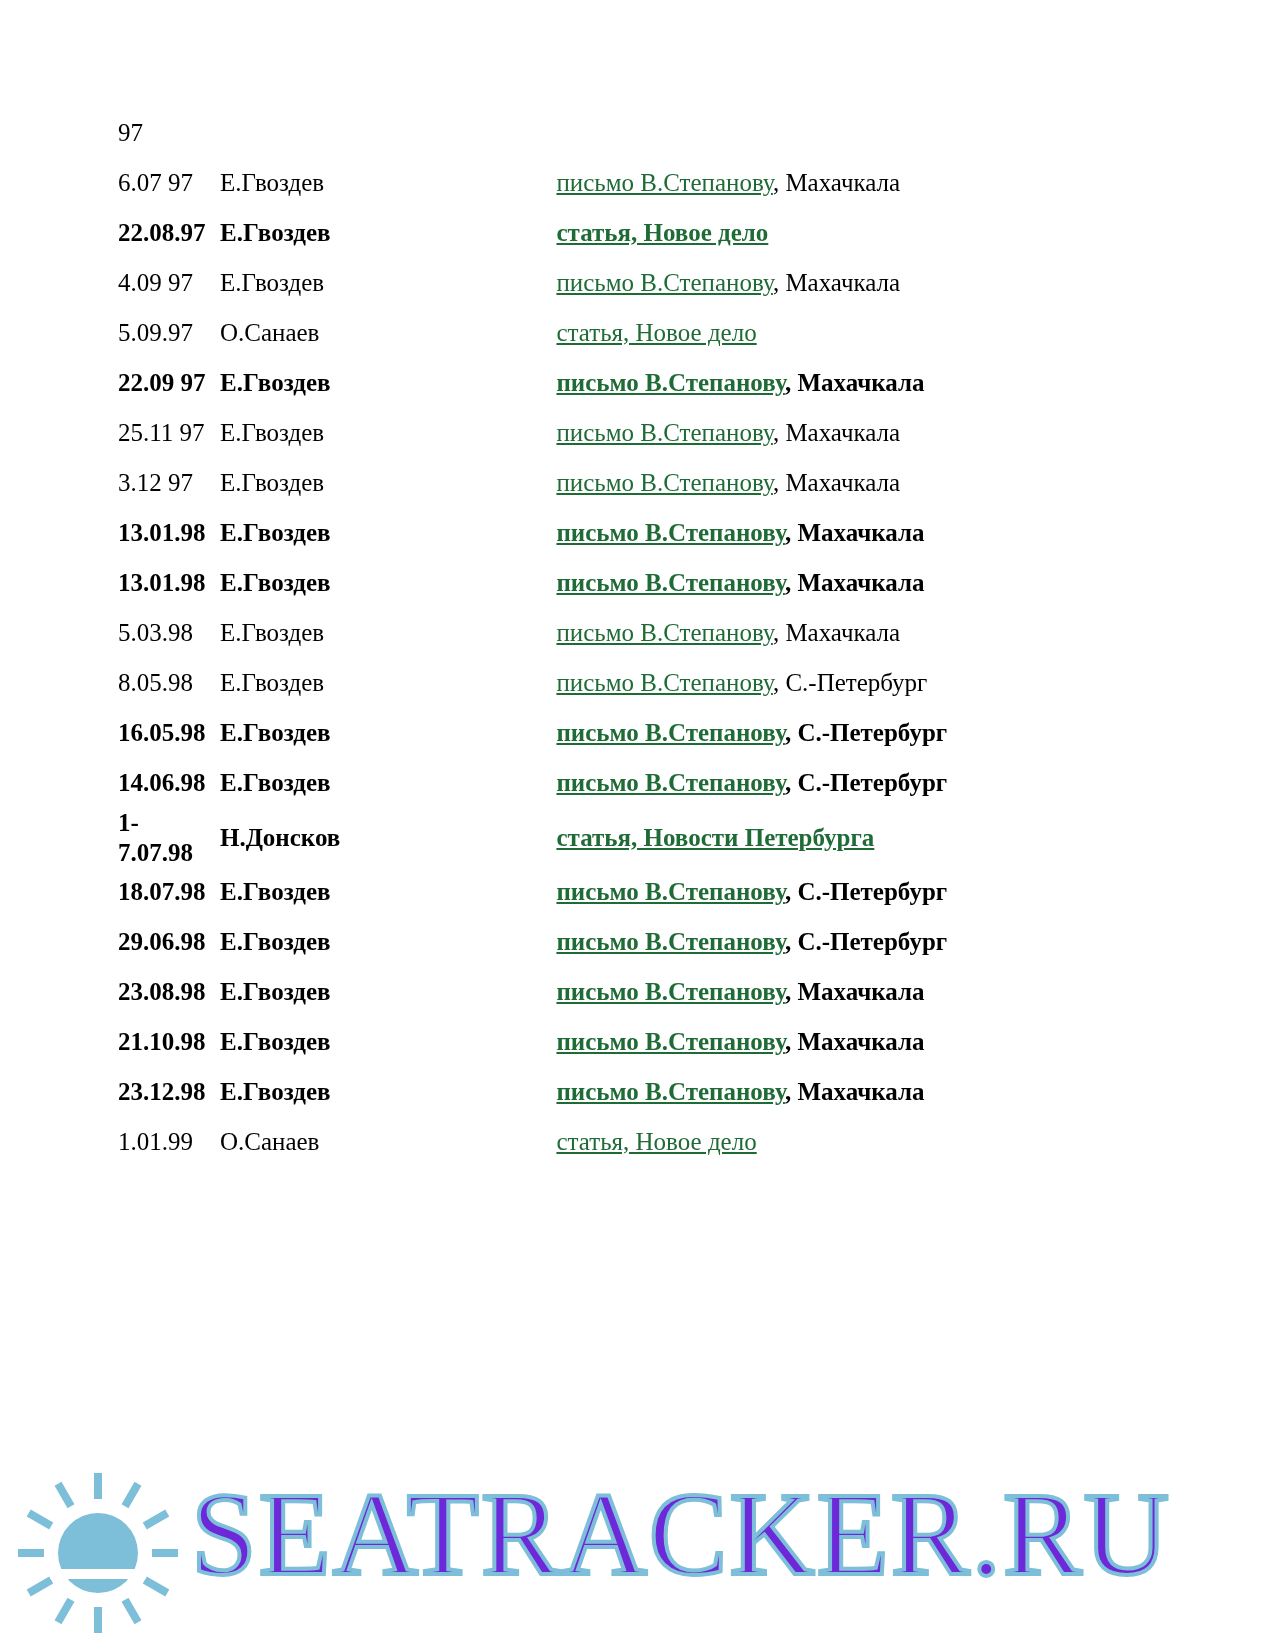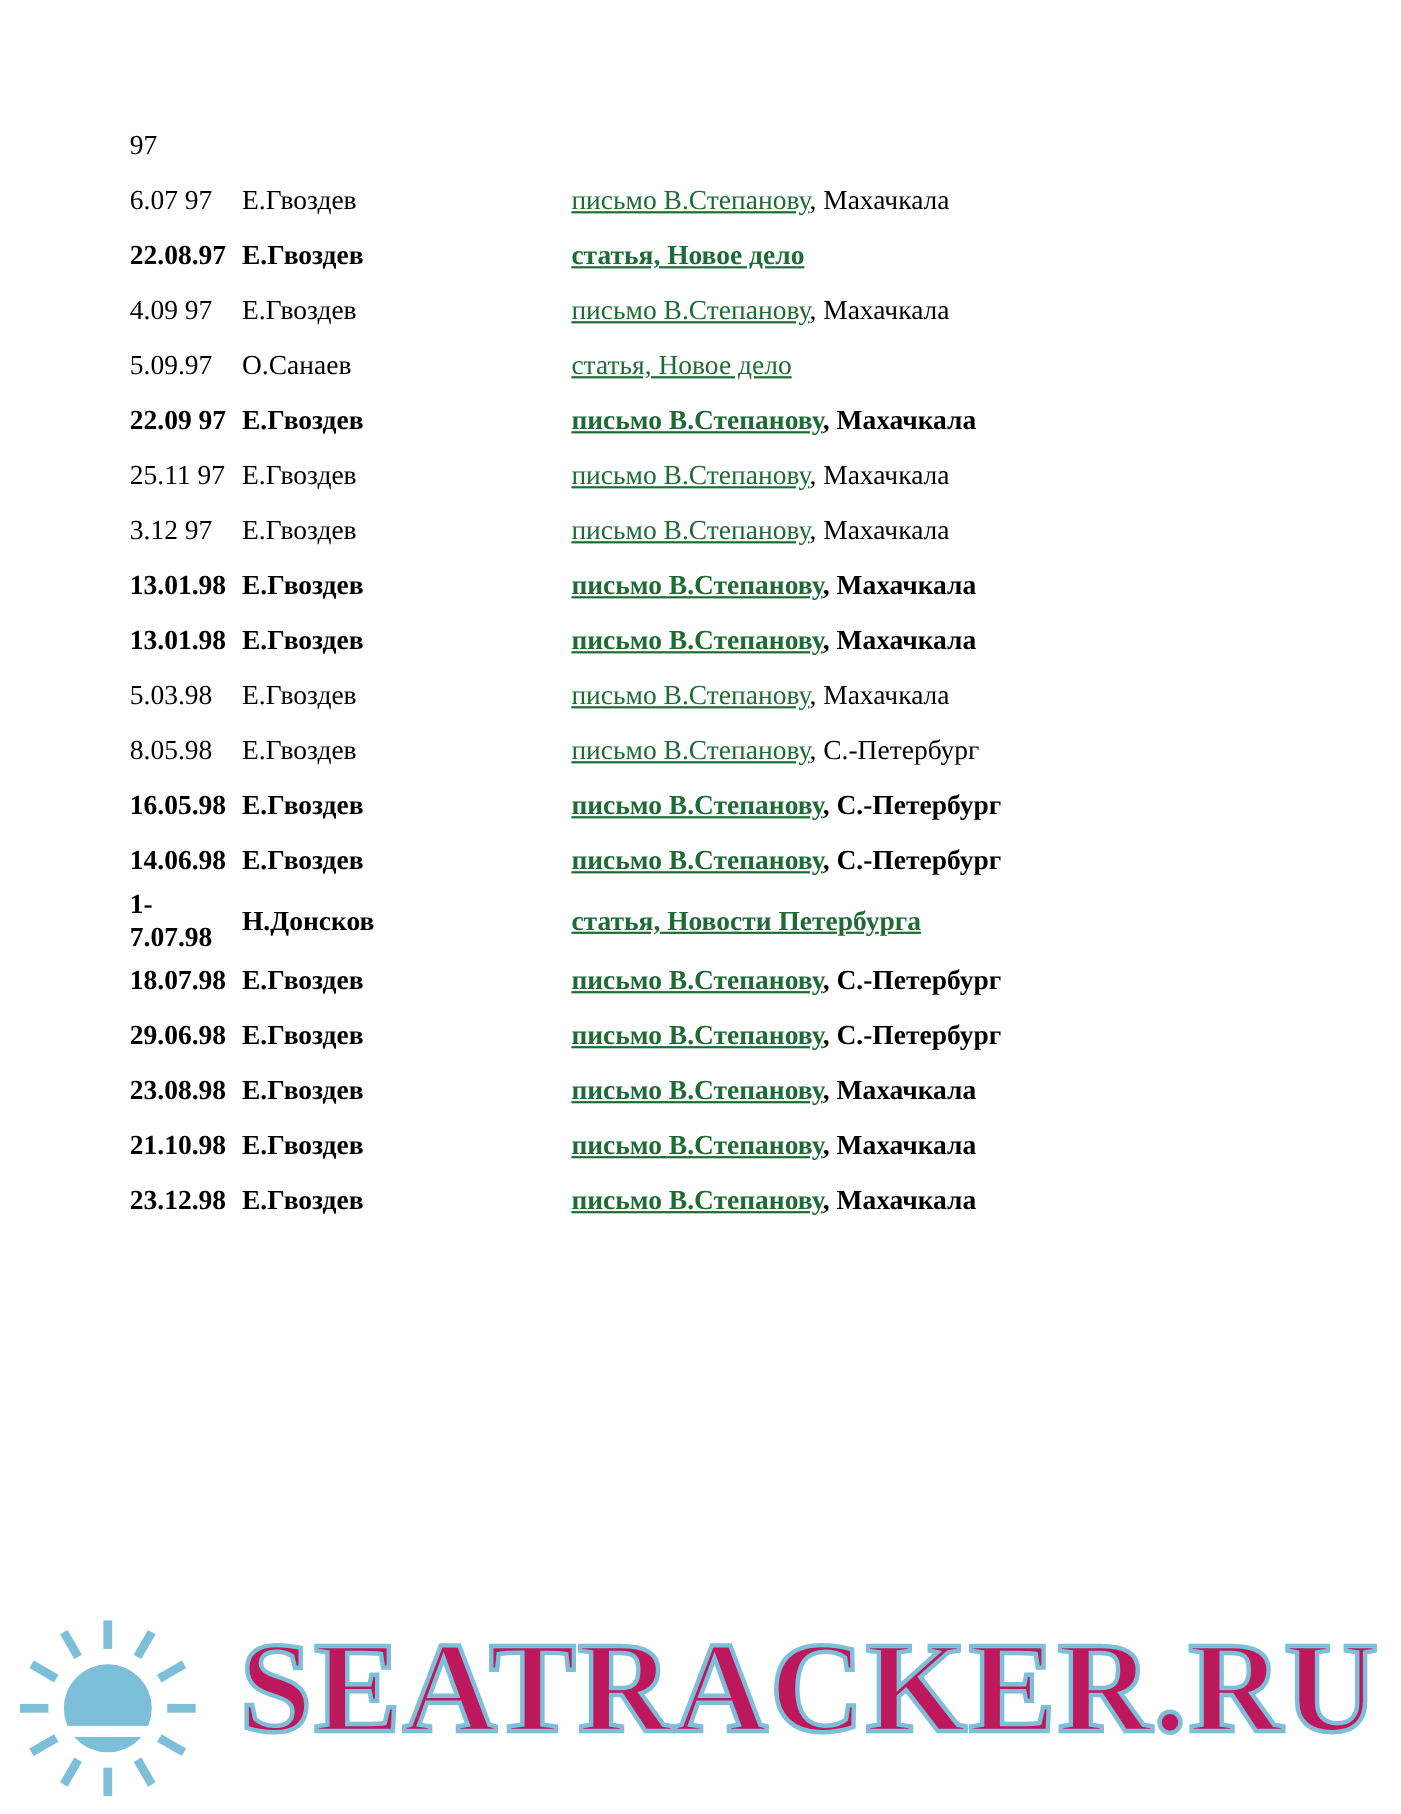--- a/index.html
+++ b/index.html
@@ -46,44 +46,45 @@
   }
   .col-source {
     width: 660px;
   }
   .doc-table tr {
     height: 50px;
   }
   .link {
     color: #1f6b36;
     text-decoration: underline;
+    margin-left: 37px;
   }
   .plain {
     color: #000000;
   }
   .row-tall { height: 70px; font-weight: bold; }
 
   
   .watermark {
     position: absolute;
     left: 10px;
     bottom: 4px;
     width: 1254px;
     height: 230px;
     pointer-events: none;
   }
   .wm-text {
     position: absolute;
-    left: 208px;
+    left: 181px;
     top: 52px;
     font-family: "Liberation Serif", serif;
-    font-weight: bold;
+    font-weight: normal;
     font-size: 118px;
     letter-spacing: 2px;
-    color: #be185d;
+    color: #6d28d9;
     -webkit-text-stroke: 4px #7dbfd8;
     text-shadow: 0 0 0 #7dbfd8;
     white-space: nowrap;
   }
   .wm-sun {
     position: absolute;
     left: 8px;
     top: 58px;
     width: 160px;
     height: 160px;
@@ -188,20 +189,25 @@
         </tr>
         <tr class="row-tall">
           <td class="col-date">21.10.98</td>
           <td class="col-author">Е.Гвоздев</td>
           <td class="col-source"><a class="link" href="#">письмо В.Степанову</a><span class="plain">, Махачкала</span></td>
         </tr>
         <tr class="row-tall">
           <td class="col-date">23.12.98</td>
           <td class="col-author">Е.Гвоздев</td>
           <td class="col-source"><a class="link" href="#">письмо В.Степанову</a><span class="plain">, Махачкала</span></td>
+        </tr>
+        <tr>
+          <td class="col-date">1.01.99</td>
+          <td class="col-author">О.Санаев</td>
+          <td class="col-source"><a class="link" href="#">статья, Новое дело</a><span class="plain"></span></td>
         </tr>
       </tbody>
   </table>
 
   <div class="watermark">
     <svg class="wm-sun" viewBox="0 0 160 160">
       <g fill="#7dbfd8">
         <circle cx="80" cy="80" r="40"></circle>
         <g>
           <rect x="76" y="0" width="8" height="26"></rect>

